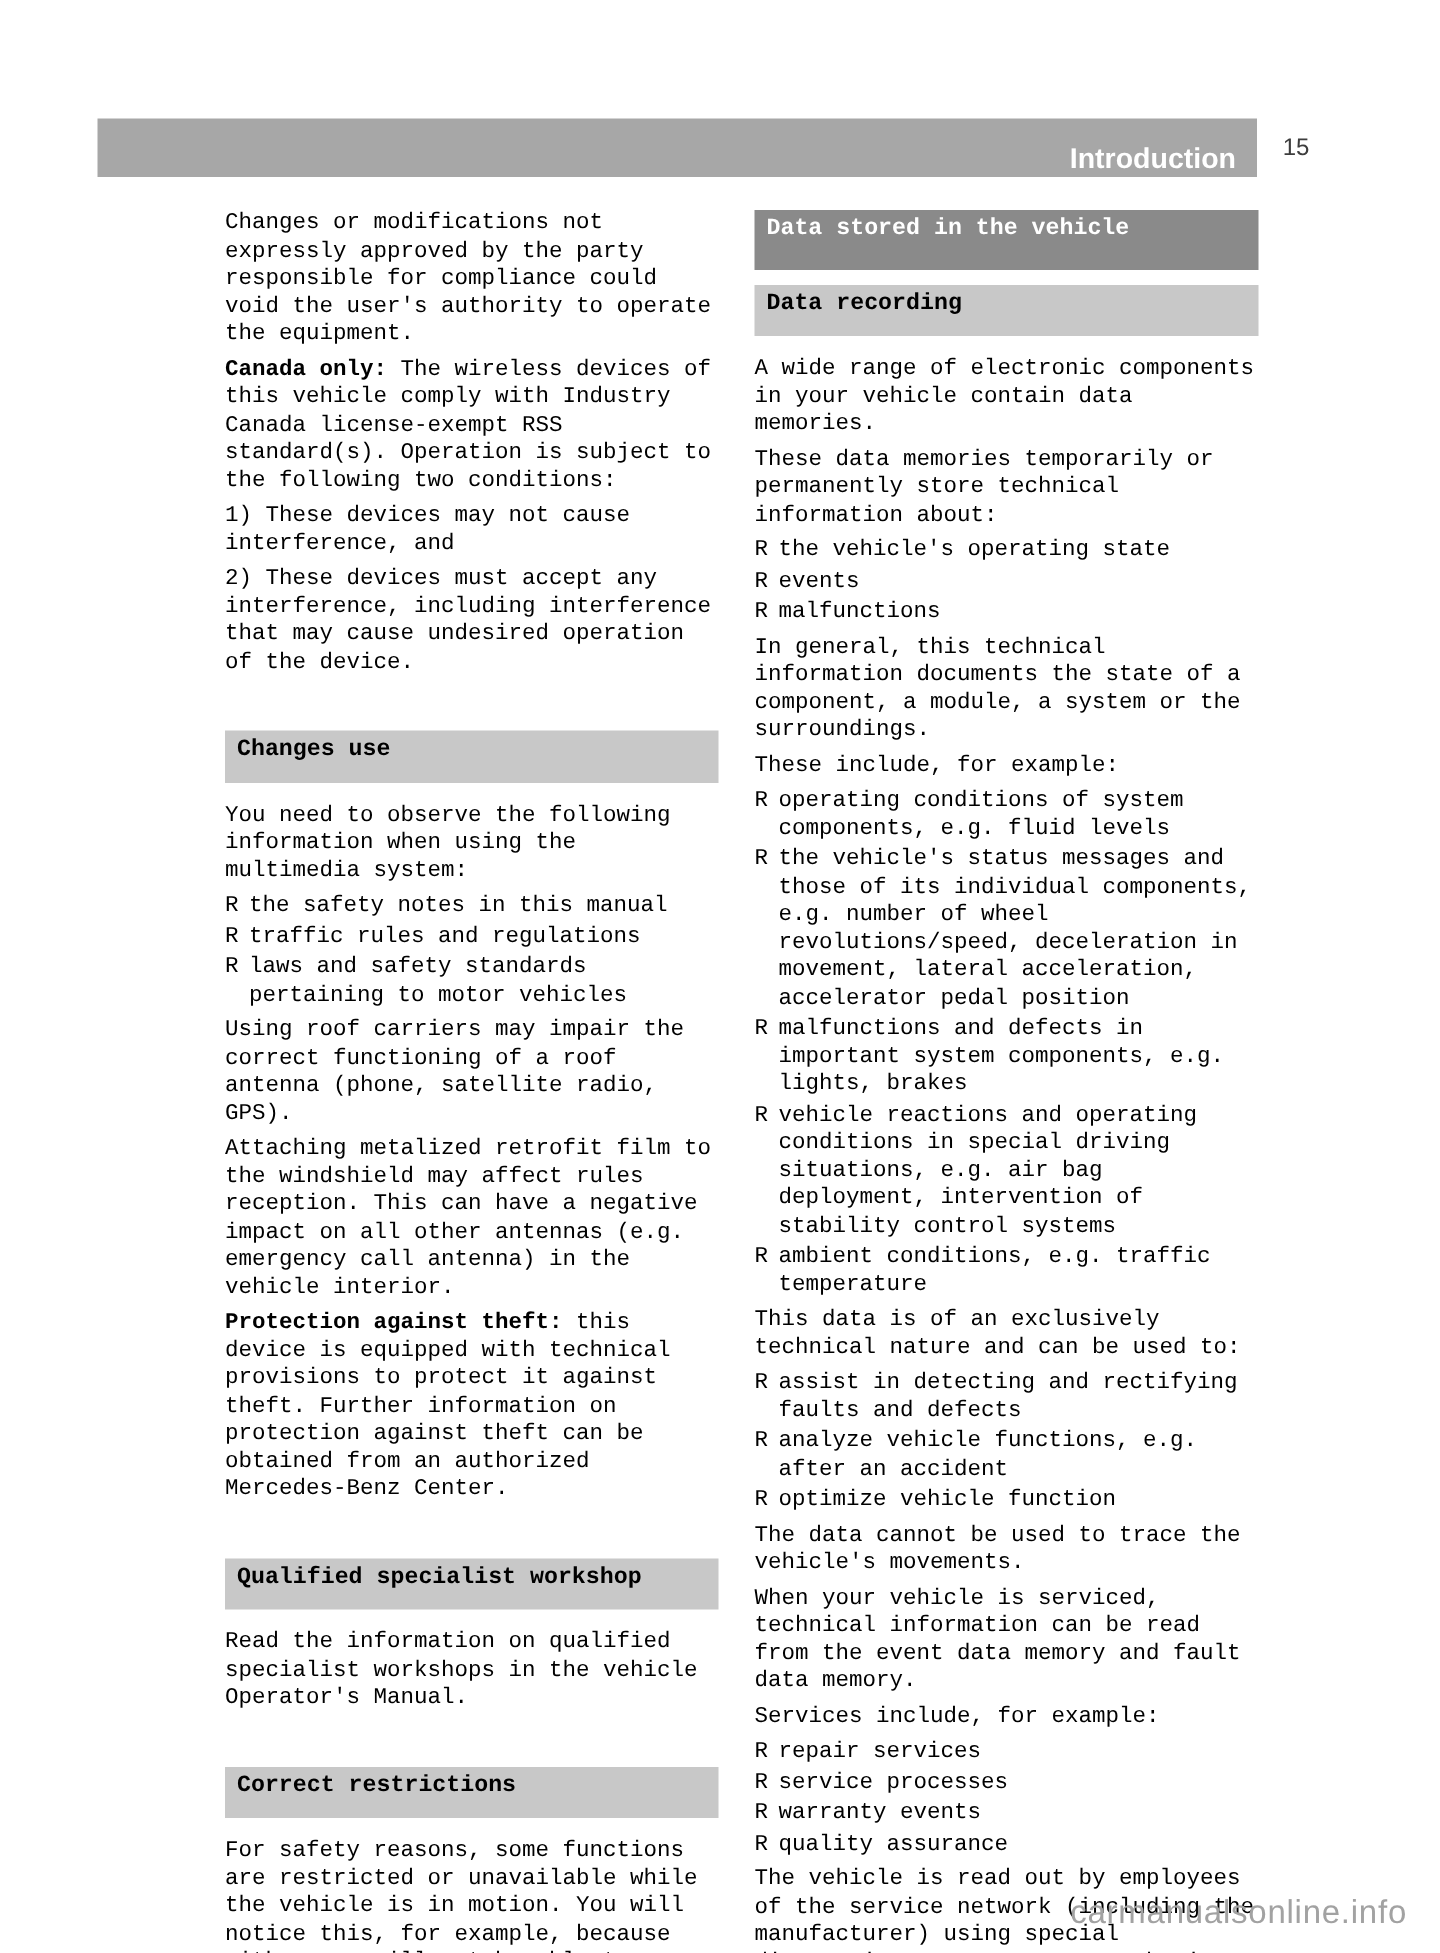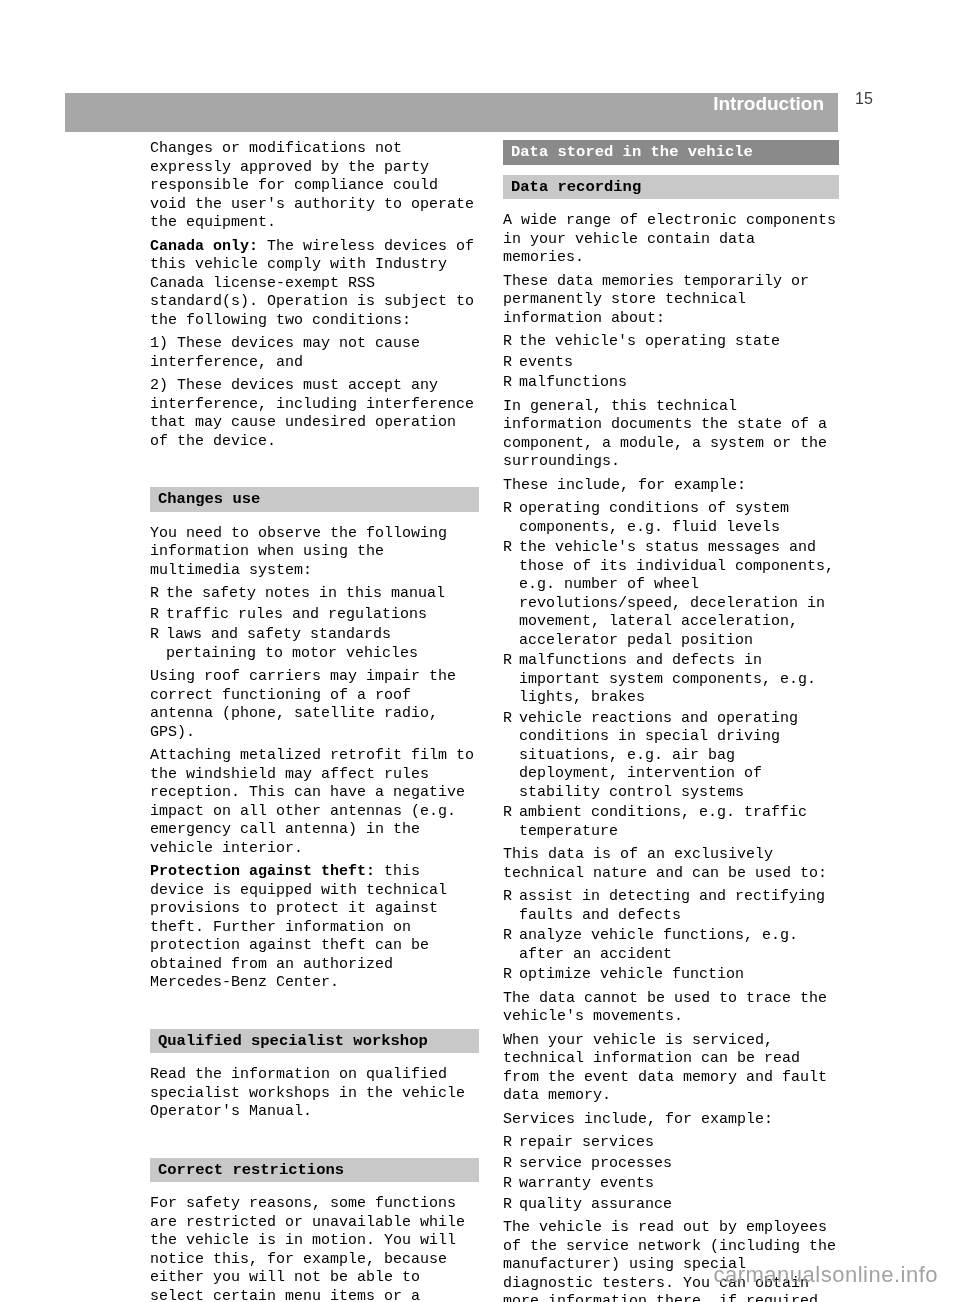--- a/index.html
+++ b/index.html
@@ -7,51 +7,51 @@
     width: 960px; height: 1302px;
     font-family: "Liberation Sans", sans-serif;
     color: #000;
     position: relative;
     overflow: hidden;
   }
   .page { position: absolute; inset: 0; background: #fff; }
 
   
   .header-bar {
-    position: absolute; left: 65px; top: 93px;
+    position: absolute; left: 65px; top: 79px;
     width: 773px; height: 39px;
     background: #a7a7a7;
-    display: flex; align-items: flex-start; justify-content: flex-end;
+    display: flex; align-items: flex-end; justify-content: flex-end;
     box-sizing: border-box; padding-right: 14px;
   }
   .header-title { color: #ffffff; font-size: 19px; font-weight: bold; }
   .page-number {
     position: absolute; left: 846px; top: 79px;
     width: 36px; height: 39px; line-height: 39px;
     text-align: center; font-size: 16px; color: #3d3d3d;
   }
 
   
   .col { position: absolute; top: 140px; font-size: 15px; line-height: 18.5px; font-family: Liberation Mono, monospace; }
   .col-left  { left: 150px; width: 329px; }
   .col-right { left: 503px; width: 336px; }
 
   .para { margin: 0 0 5px 0; }
   .para strong { font-weight: bold; }
 
   .heading {
     background: #c8c8c8; color: #000;
     font-weight: bold; font-size: 15.5px;
-    padding: 3px 6px 3px 8px;
+    padding: 3px 6px 13px 8px;
     margin: 36px 0 13px 0;
   }
   .heading-major {
     background: #8a8a8a; color: #ffffff;
     font-weight: bold; font-size: 15.5px;
-    padding: 3px 6px 3px 8px;
+    padding: 3px 6px 18px 8px;
     margin: 0 0 10px 0;
   }
   .heading-major + .heading { margin-top: 9px; }
 
   ul.bullets { list-style: none; margin: 0 0 5px 0; padding: 0; }
   ul.bullets li { position: relative; padding-left: 16px; margin: 0 0 2px 0; }
   .bullet-char { position: absolute; left: 0; top: 0; }
 
   .watermark {
     position: absolute; right: 22px; bottom: 14px;

